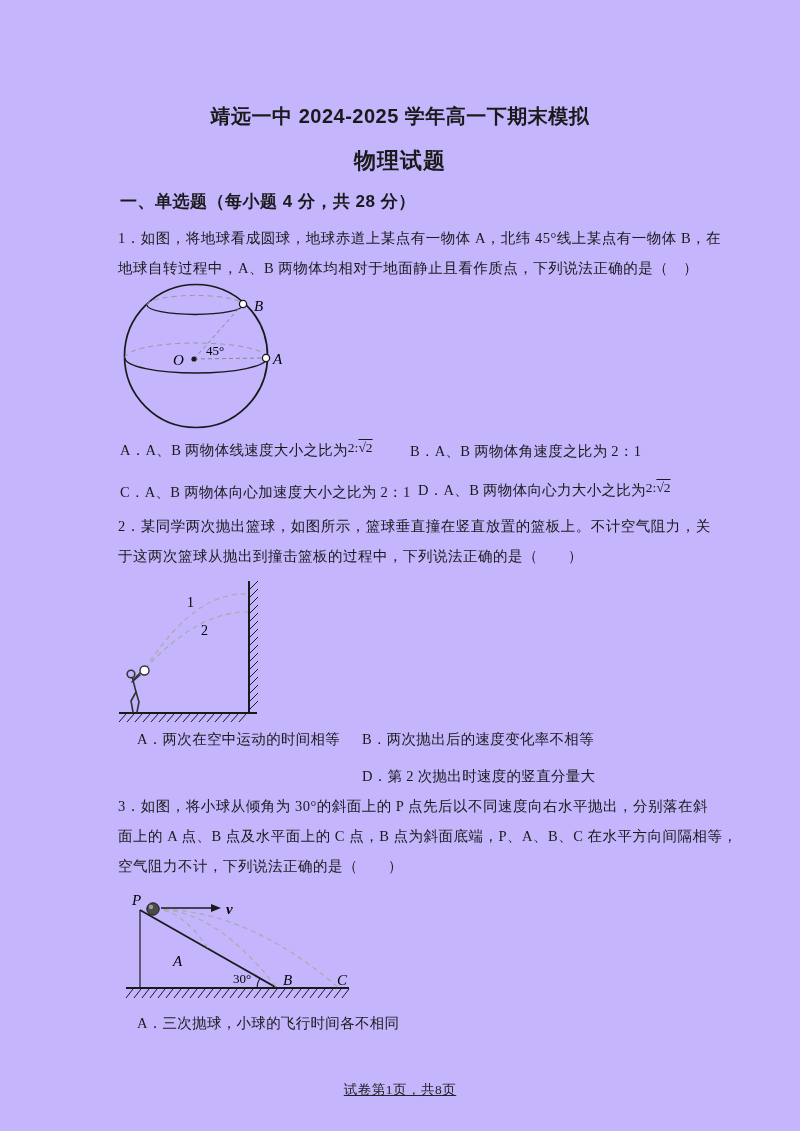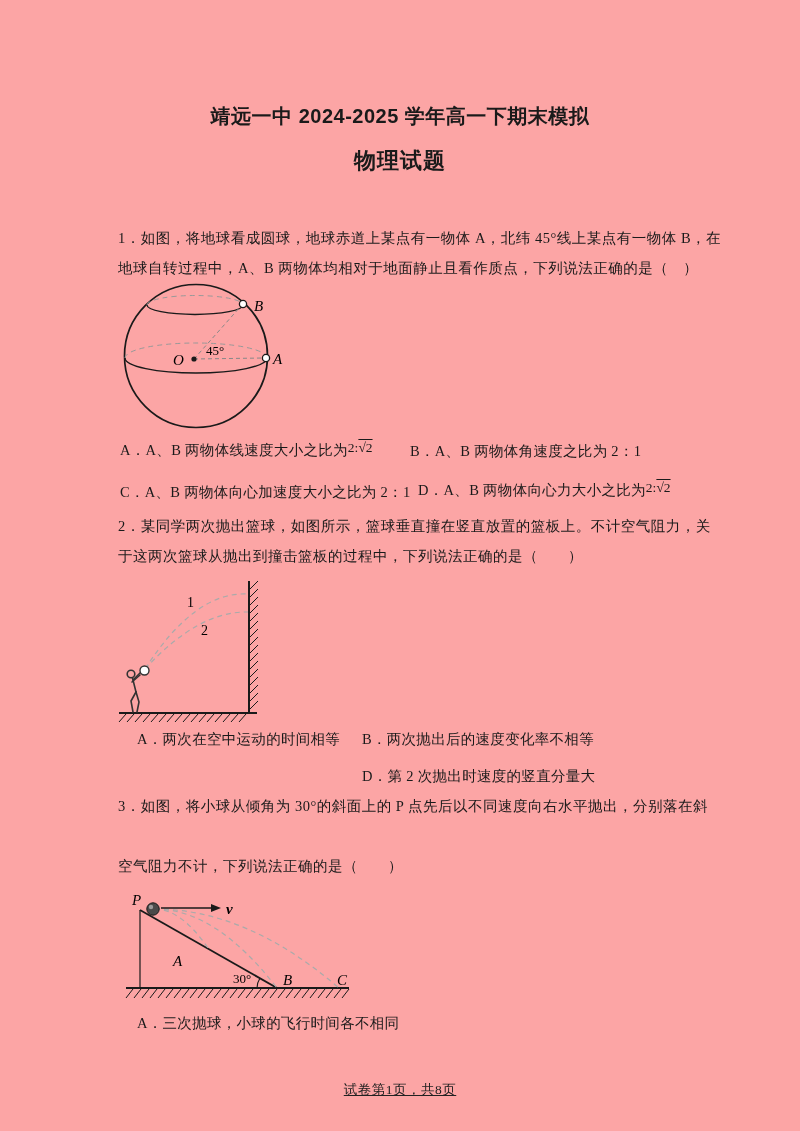--- a/index.html
+++ b/index.html
@@ -1,20 +1,20 @@
 <!DOCTYPE html>
 <html><head>
 <meta charset="utf-8">
 <style>
   html,body{margin:0;padding:0;background:#e8e8e8;}
   .page{
     position:relative;
     width:800px;height:1131px;
     margin:0 auto;
-    background:#fca5a5;
+    background:#c4b5fd;
     font-family:"Liberation Serif","DejaVu Serif",serif;
     color:#1a1a1a;
     overflow:hidden;
   }
   .abs{position:absolute;}
   .center{left:0;width:100%;text-align:center;}
   .title{
     font-family:"Liberation Sans","DejaVu Sans",sans-serif;
     font-weight:700;font-size:20px;letter-spacing:0.5px;
   }
@@ -35,20 +35,21 @@
   svg text{font-family:"Liberation Serif","DejaVu Serif",serif;}
   .var{font-style:italic;}
 </style>
 </head>
 <body>
 
 <div class="page">
 
   <div class="abs center title" style="top:103px">靖远一中 2024-2025 学年高一下期末模拟</div>
   <div class="abs center subtitle" style="top:146px">物理试题</div>
+  <div class="abs heading" style="left:120px;top:190px">一、单选题（每小题 4 分，共 28 分）</div>
 
   <div class="abs qline" style="left:118px;top:230px">1．如图，将地球看成圆球，地球赤道上某点有一物体 A，北纬 45°线上某点有一物体 B，在</div>
   <div class="abs qline" style="left:118px;top:260px">地球自转过程中，A、B 两物体均相对于地面静止且看作质点，下列说法正确的是（　）</div>
 
   <svg class="abs" style="left:118px;top:281px" width="172" height="152" viewBox="0 0 172 152">
     <circle cx="78" cy="75" r="71.5" fill="none" stroke="#1a1a1a" stroke-width="1.7"></circle>
     <path d="M 7,77 A 71,15 0 0 0 149,77" fill="none" stroke="#1a1a1a" stroke-width="1.4"></path>
     <path d="M 7,77 A 71,15 0 0 1 149,77" fill="none" stroke="#999" stroke-width="1" stroke-dasharray="5 4"></path>
     <path d="M 29,24 A 48,9.5 0 0 0 125,24" fill="none" stroke="#1a1a1a" stroke-width="1.3"></path>
     <path d="M 29,24 A 48,9.5 0 0 1 125,24" fill="none" stroke="#999" stroke-width="1" stroke-dasharray="5 4"></path>
@@ -127,20 +128,21 @@
       <path d="M 20,114 L 23,124 L 21,134"></path>
     </g>
     <circle cx="28.5" cy="92.5" r="4.5" fill="#fff" stroke="#333" stroke-width="1.4"></circle>
   </svg>
 
   <div class="abs opt" style="left:137px;top:731px">A．两次在空中运动的时间相等</div>
   <div class="abs opt" style="left:362px;top:731px">B．两次抛出后的速度变化率不相等</div>
   <div class="abs opt" style="left:362px;top:768px">D．第 2 次抛出时速度的竖直分量大</div>
 
   <div class="abs qline" style="left:118px;top:798px">3．如图，将小球从倾角为 30°的斜面上的 P 点先后以不同速度向右水平抛出，分别落在斜</div>
+  <div class="abs qline" style="left:118px;top:828px">面上的 A 点、B 点及水平面上的 C 点，B 点为斜面底端，P、A、B、C 在水平方向间隔相等，</div>
   <div class="abs qline" style="left:118px;top:858px">空气阻力不计，下列说法正确的是（　　）</div>
 
   <svg class="abs" style="left:123px;top:892px" width="235" height="115" viewBox="0 0 235 115">
 
     <line x1="3" y1="96" x2="226" y2="96" stroke="#1a1a1a" stroke-width="2"></line>
     <g stroke="#1a1a1a" stroke-width="1">
       <line x1="10" y1="97" x2="3" y2="106"></line>
         <line x1="18" y1="97" x2="11" y2="106"></line>
       <line x1="26" y1="97" x2="19" y2="106"></line>
         <line x1="34" y1="97" x2="27" y2="106"></line>

